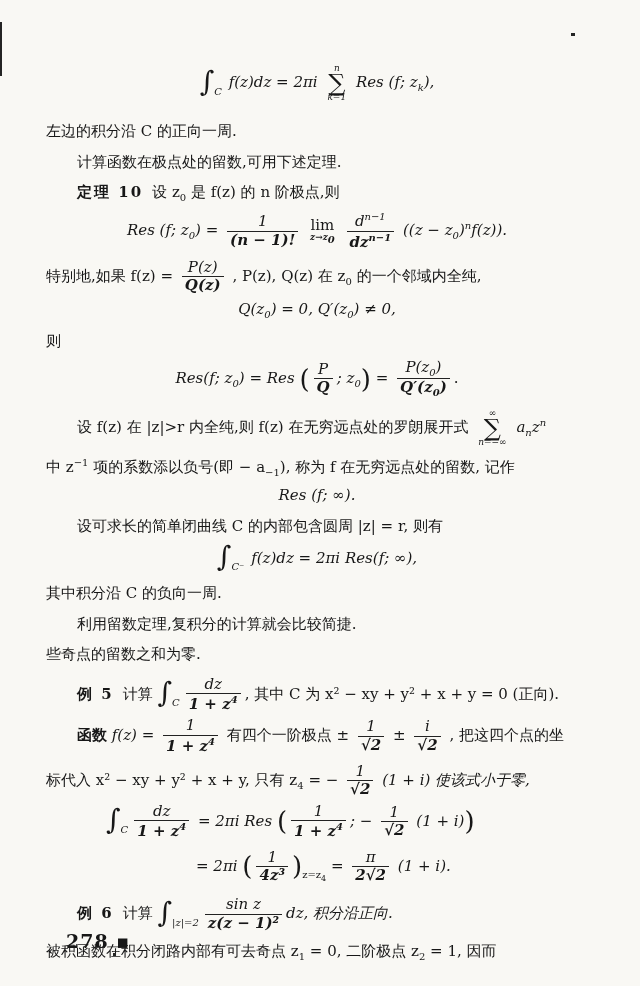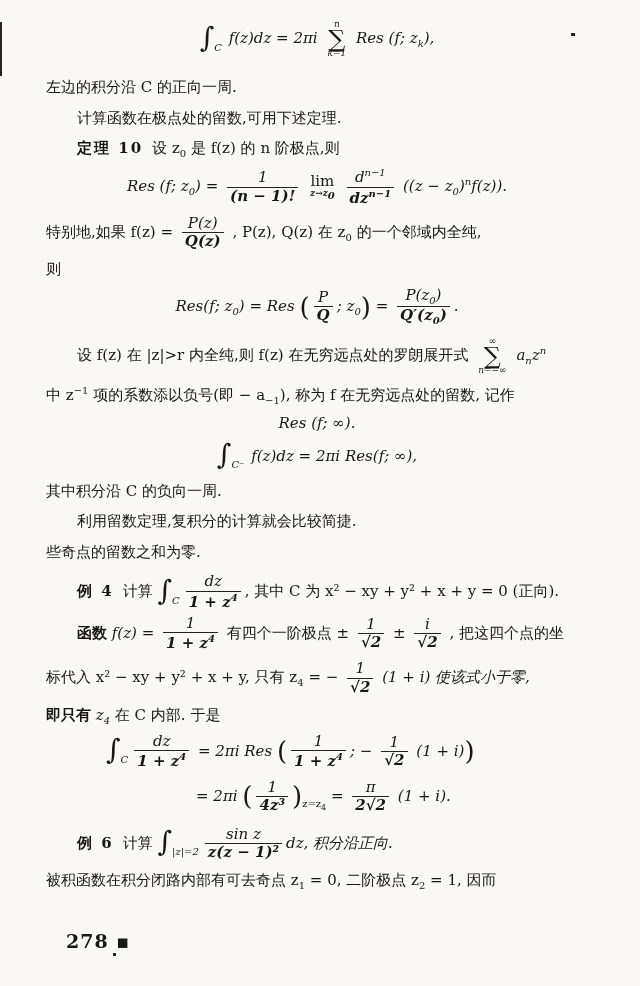--- a/index.html
+++ b/index.html
@@ -4,21 +4,21 @@
 <style>
   * { box-sizing: border-box; }
   html,body { margin:0; padding:0; }
   body {
     width:640px; height:986px;
     background:#f9f8f4;
     color:#171717;
     font-family:"DejaVu Serif","Liberation Serif",serif;
     position:relative; overflow:hidden;
   }
-  .page { padding:20px 52px 0 46px; font-size:15px; line-height:1.5; }
+  .page { padding:20px 52px 0 46px; font-size:15px; line-height:1.5;margin-top:44px; }
   .disp { text-align:center; }
   .dispL { text-align:left; padding-left:60px; }
   .dispL2 { text-align:left; padding-left:150px; }
   .ln { margin-top:8px; }
   .ind { padding-left:31px; }
   .lbl { font-weight:bold; margin-right:9px; letter-spacing:2px; }
   .lbl2 { font-weight:bold;text-align:center; }
   .mi { font-style:italic; }
   .intw { display:inline-block; vertical-align:middle; margin-right:2px; }
   .int { font-size:28px; line-height:1; font-style:normal; }
@@ -82,20 +82,23 @@
     </span>
     <span class="mi"><span>((z − z</span><sub>0</sub><span>)</span><sup>n</sup><span>f(z)).</span></span>
   </div>
 
   <div class="ln">
     <span>特别地,如果 f(z) =</span>
     <span class="frac"><span class="fn">P(z)</span><span class="fd">Q(z)</span></span>
     <span>, P(z), Q(z) 在 z</span><sub>0</sub><span> 的一个邻域内全纯,</span>
   </div>
 
+  <div class="disp m4 mi">
+    <span>Q(z</span><sub>0</sub><span>) = 0,  Q′(z</span><sub>0</sub><span>) ≠ 0,</span>
+  </div>
 
   <div class="ln">则</div>
 
   <div class="disp m6">
     <span class="mi"><span>Res(f; z</span><sub>0</sub><span>) = Res</span></span>
     <span class="bp">(</span><span class="frac"><span class="fn">P</span><span class="fd">Q</span></span><span class="mi"><span>;  z</span><sub>0</sub></span><span class="bp">)</span>
     <span>=</span>
     <span class="frac">
       <span class="fn"><span>P(z</span><sub>0</sub><span>)</span></span>
       <span class="fd"><span>Q′(z</span><sub>0</sub><span>)</span></span>
@@ -111,58 +114,55 @@
     </span>
     <span class="mi"><span>a</span><sub>n</sub><span>z</span><sup>n</sup></span>
   </div>
 
   <div class="ln">
     <span>中 z</span><sup>−1</sup><span> 项的系数添以负号(即 − a</span><sub>−1</sub><span>), 称为 f 在无穷远点处的留数, 记作</span>
   </div>
 
   <div class="disp m4 mi">Res (f; ∞).</div>
 
+  <div class="ln ind">设可求长的简单闭曲线 C 的内部包含圆周 |z| = r, 则有</div>
 
   <div class="disp m6">
     <span class="intw"><span class="int">∫</span><sub class="isub">C⁻</sub></span>
     <span class="mi">f(z)dz = 2πi Res(f; ∞),</span>
   </div>
 
   <div class="ln">其中积分沿 C 的负向一周.</div>
 
   <div class="ln ind">利用留数定理,复积分的计算就会比较简捷.</div>
 
   <div class="ln">些奇点的留数之和为零.</div>
 
   <div class="ln ind m10">
-    <span class="lbl">例 4</span><span>计算</span>
+    <span class="lbl">例 5</span><span>计算</span>
     <span class="intw"><span class="int">∫</span><sub class="isub">C</sub></span><span class="frac"><span class="fn">dz</span><span class="fd"><span>1 + z</span><sup>4</sup></span></span><span>, 其中 C 为 x² − xy + y² + x + y = 0 (正向).</span>
   </div>
 
   <div class="ln ind m4">
     <span class="lbl2">函数</span>
     <span class="mi">f(z) =</span>
     <span class="frac"><span class="fn">1</span><span class="fd"><span>1 + z</span><sup>4</sup></span></span>
     <span>有四个一阶极点 ±</span>
     <span class="frac"><span class="fn">1</span><span class="fd">√2</span></span>
     <span>±</span>
     <span class="frac"><span class="fn">i</span><span class="fd">√2</span></span>
     <span>, 把这四个点的坐</span>
   </div>
 
   <div class="ln">
     <span>标代入 x² − xy + y² + x + y, 只有 z</span><sub>4</sub><span> = −</span>
     <span class="frac"><span class="fn">1</span><span class="fd">√2</span></span>
     <span class="mi">(1 + i) 使该式小于零,</span>
   </div>
 
-  <div class="ln">
-    <span class="lbl2">即只有</span>
-    <span class="mi"><span>z</span><sub>4</sub></span><span> 在 C 内部. 于是</span>
-  </div>
 
   <div class="dispL m4">
     <span class="intw"><span class="int">∫</span><sub class="isub">C</sub></span><span class="frac"><span class="fn">dz</span><span class="fd"><span>1 + z</span><sup>4</sup></span></span>
     <span class="mi">= 2πi Res</span>
     <span class="bp">(</span><span class="frac"><span class="fn">1</span><span class="fd"><span>1 + z</span><sup>4</sup></span></span><span class="mi">;  −</span>
     <span class="frac"><span class="fn">1</span><span class="fd">√2</span></span>
     <span class="mi">(1 + i)</span><span class="bp">)</span>
   </div>
 
   <div class="dispL2 m6">

